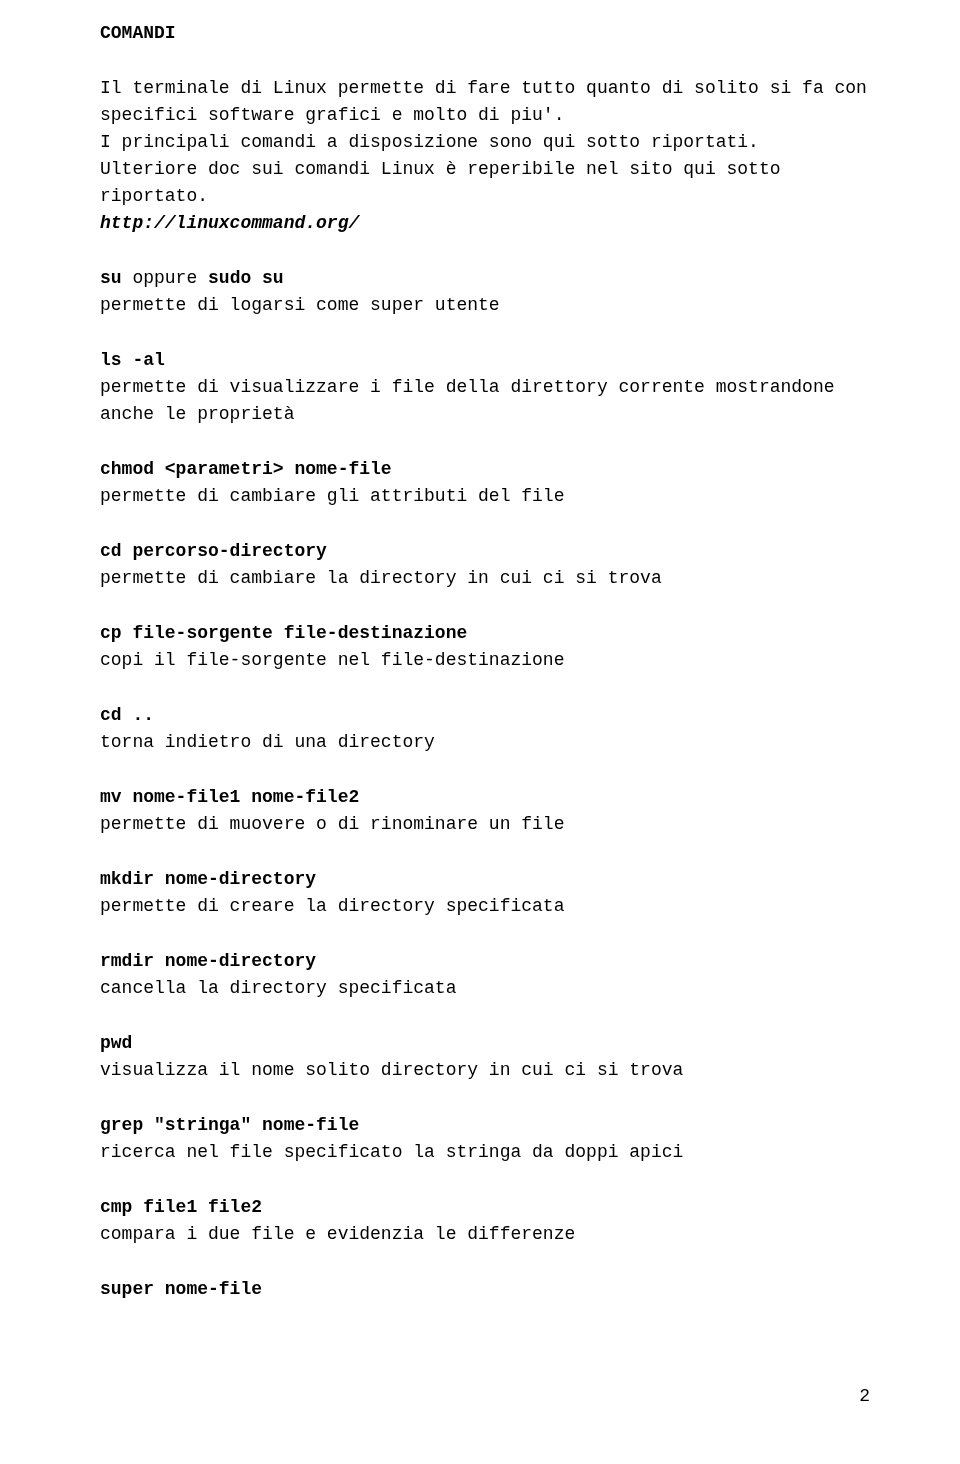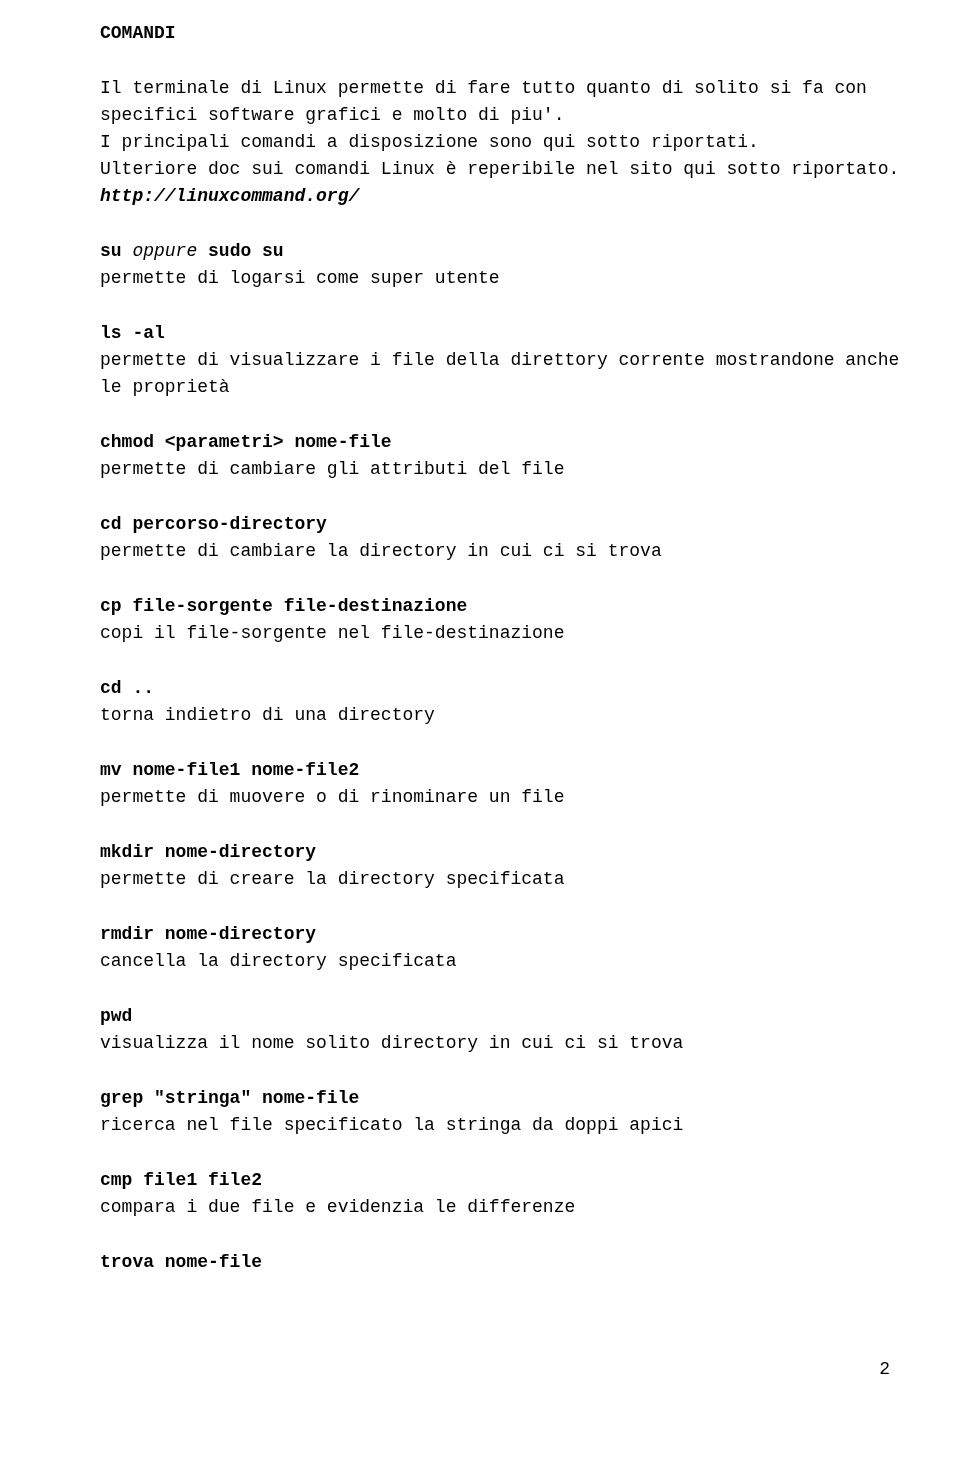--- a/index.html
+++ b/index.html
@@ -6,35 +6,35 @@
     margin: 0;
     padding: 0;
     background: #ffffff;
     font-family: "Courier New", Courier, monospace;
     font-size: 18px;
     line-height: 1.5;
     color: #000000;
     width: 960px;
   }
   .page {
-    padding: 20px 60px 40px 100px;
+    padding: 20px 80px 40px 100px;
     box-sizing: border-box;
   }
   .heading {
     font-weight: bold;
     margin-bottom: 28px;
   }
   .block {
     margin-bottom: 28px;
     white-space: pre-wrap;
     word-wrap: break-word;
     margin-top: 20px;
   }
   .b { font-weight: bold; }
-  .i { font-style: italic; }
+  .i { }
   .bi { font-weight: bold; font-style: italic; }
   .page-number {
     text-align: right;
     padding-right: 10px;
     margin-top: 80px;
   }
 </style>
 </head>
 <body>
 
@@ -76,17 +76,17 @@
 
   <div class="block"><span class="b">pwd</span>
 <span>visualizza il nome solito directory in cui ci si trova</span></div>
 
   <div class="block"><span class="b">grep "stringa" nome-file</span>
 <span>ricerca nel file specificato la stringa da doppi apici</span></div>
 
   <div class="block"><span class="b">cmp file1 file2</span>
 <span>compara i due file e evidenzia le differenze</span></div>
 
-  <div class="block"><span class="b">trova nome-file</span></div>
+  <div class="block"><span class="b">super nome-file</span></div>
 
   <div class="page-number">2</div>
 
 </div>
 
 </body></html>

